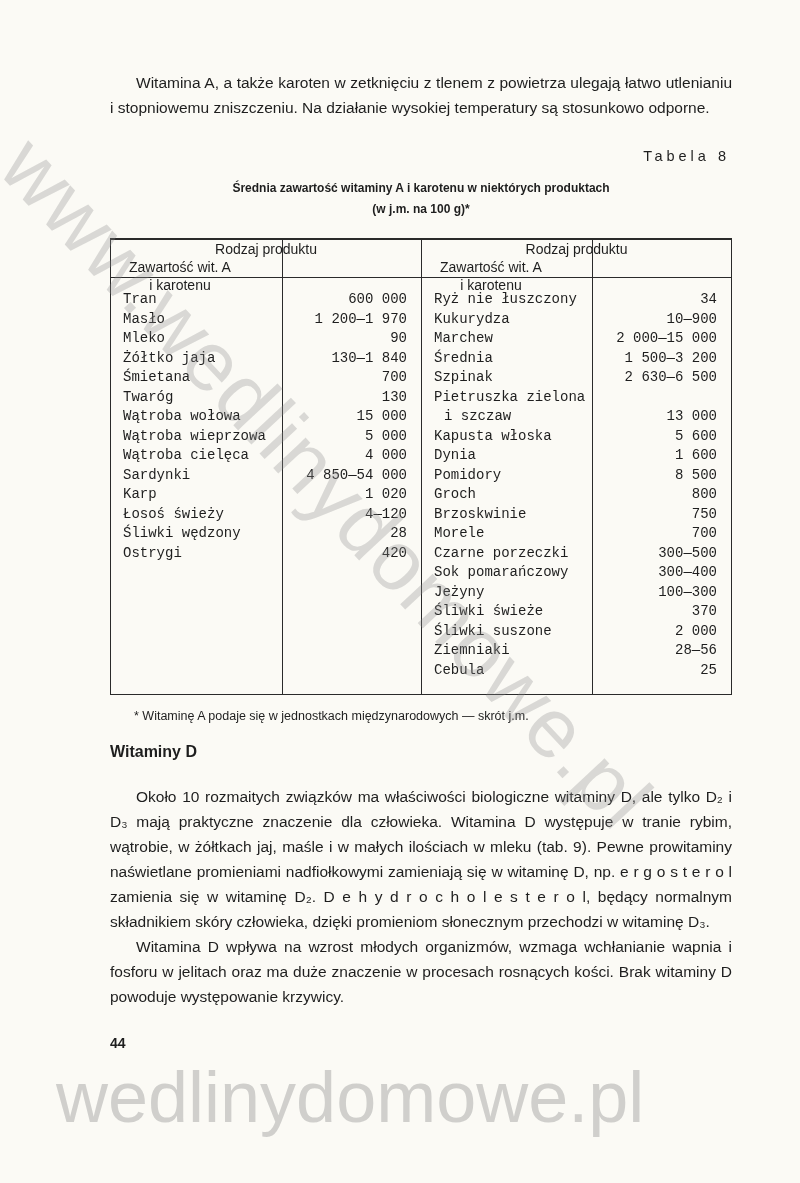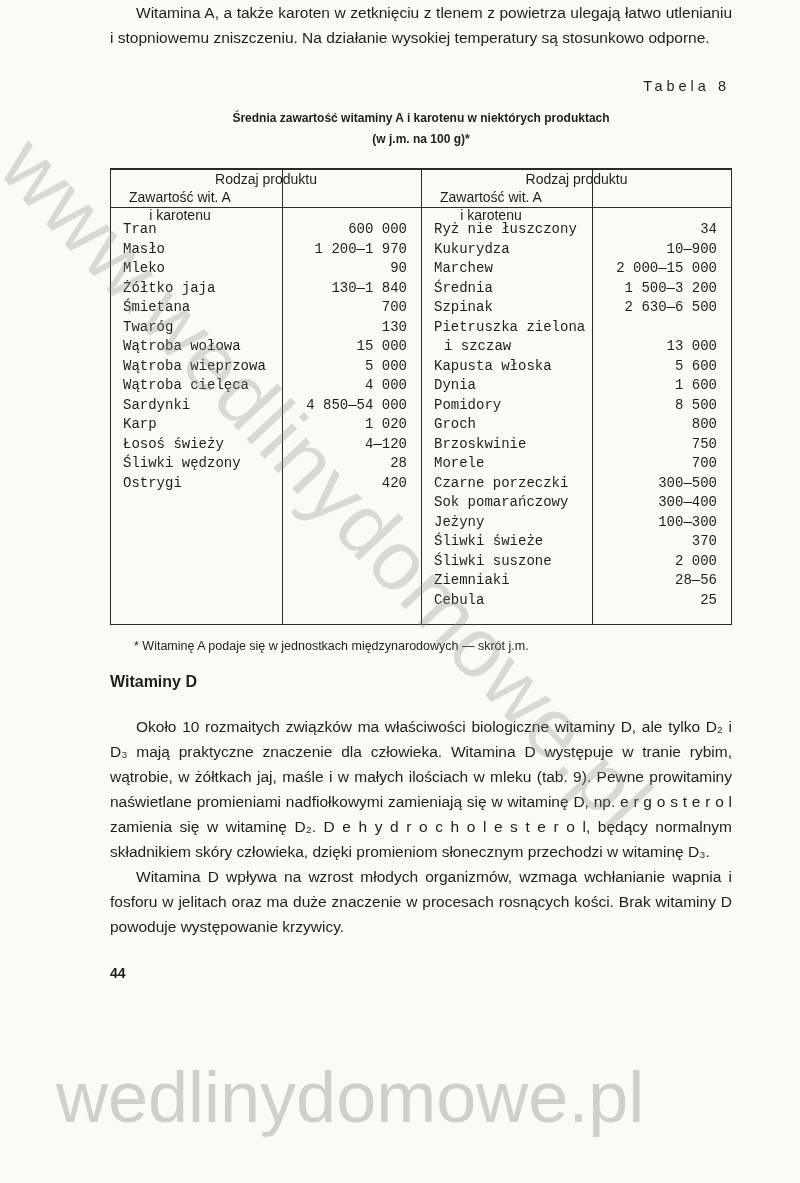--- a/index.html
+++ b/index.html
@@ -5,21 +5,21 @@
   * { box-sizing: border-box; }
   html, body { margin: 0; padding: 0; background: #9a9a9a; }
   .page {
     width: 800px; height: 1183px; margin: 0 auto; position: relative;
     background: #fbfaf5; overflow: hidden;
     font-family: "Liberation Sans", sans-serif; color: #1e1e1e;
   }
   .content { position: absolute; left: 110px; top: 0; width: 622px; z-index: 1; }
   p { margin: 0; }
   .para { font-size: 15.5px; line-height: 25px; text-align: justify; text-indent: 26px; }
-  .intro { }
+  .intro { margin-top: 70px; }
   .tabela-label { text-align: right; letter-spacing: 4px; font-size: 14.5px; margin-top: 28px; padding-right: 2px; }
   .table-title { text-align: center; font-weight: bold; font-size: 12px; line-height: 21px; margin-top: 14px; }
   .vtable {
     margin-top: 18px; display: flex;
     border-top: 2px solid #2a2a2a; border-bottom: 1px solid #2a2a2a;
     border-left: 1px solid #2a2a2a; border-right: 1px solid #2a2a2a;
   }
   .half { width: 50%; display: flex; flex-direction: column; position: relative; }
   .half-right { border-left: 1px solid #2a2a2a; }
   .half::after { content: ""; position: absolute; top: 0; bottom: 0; right: 138px; width: 1px; background: #2a2a2a; }

